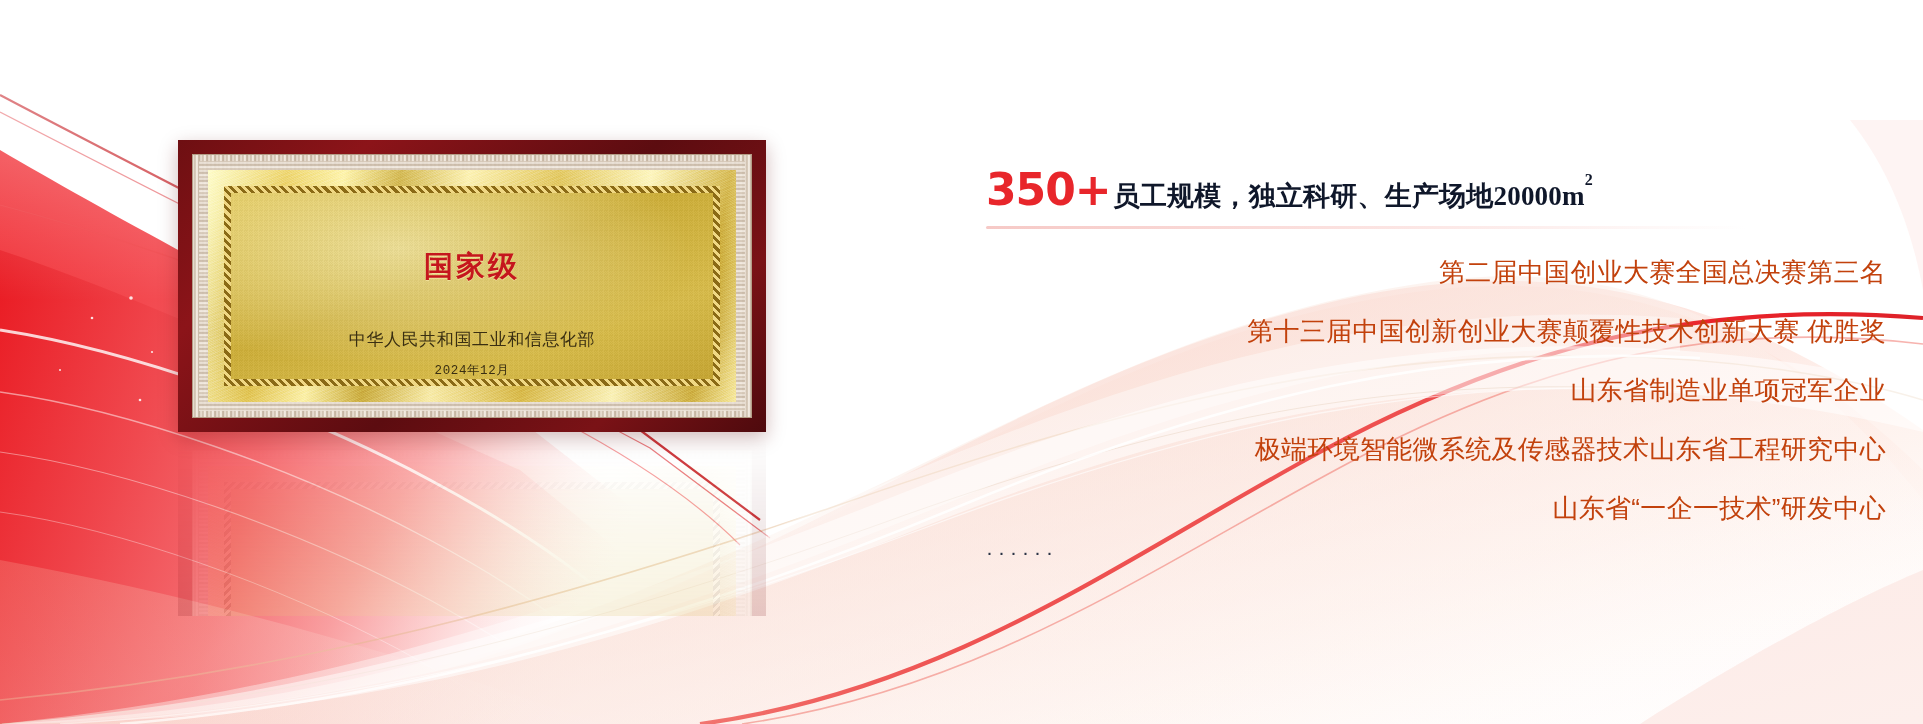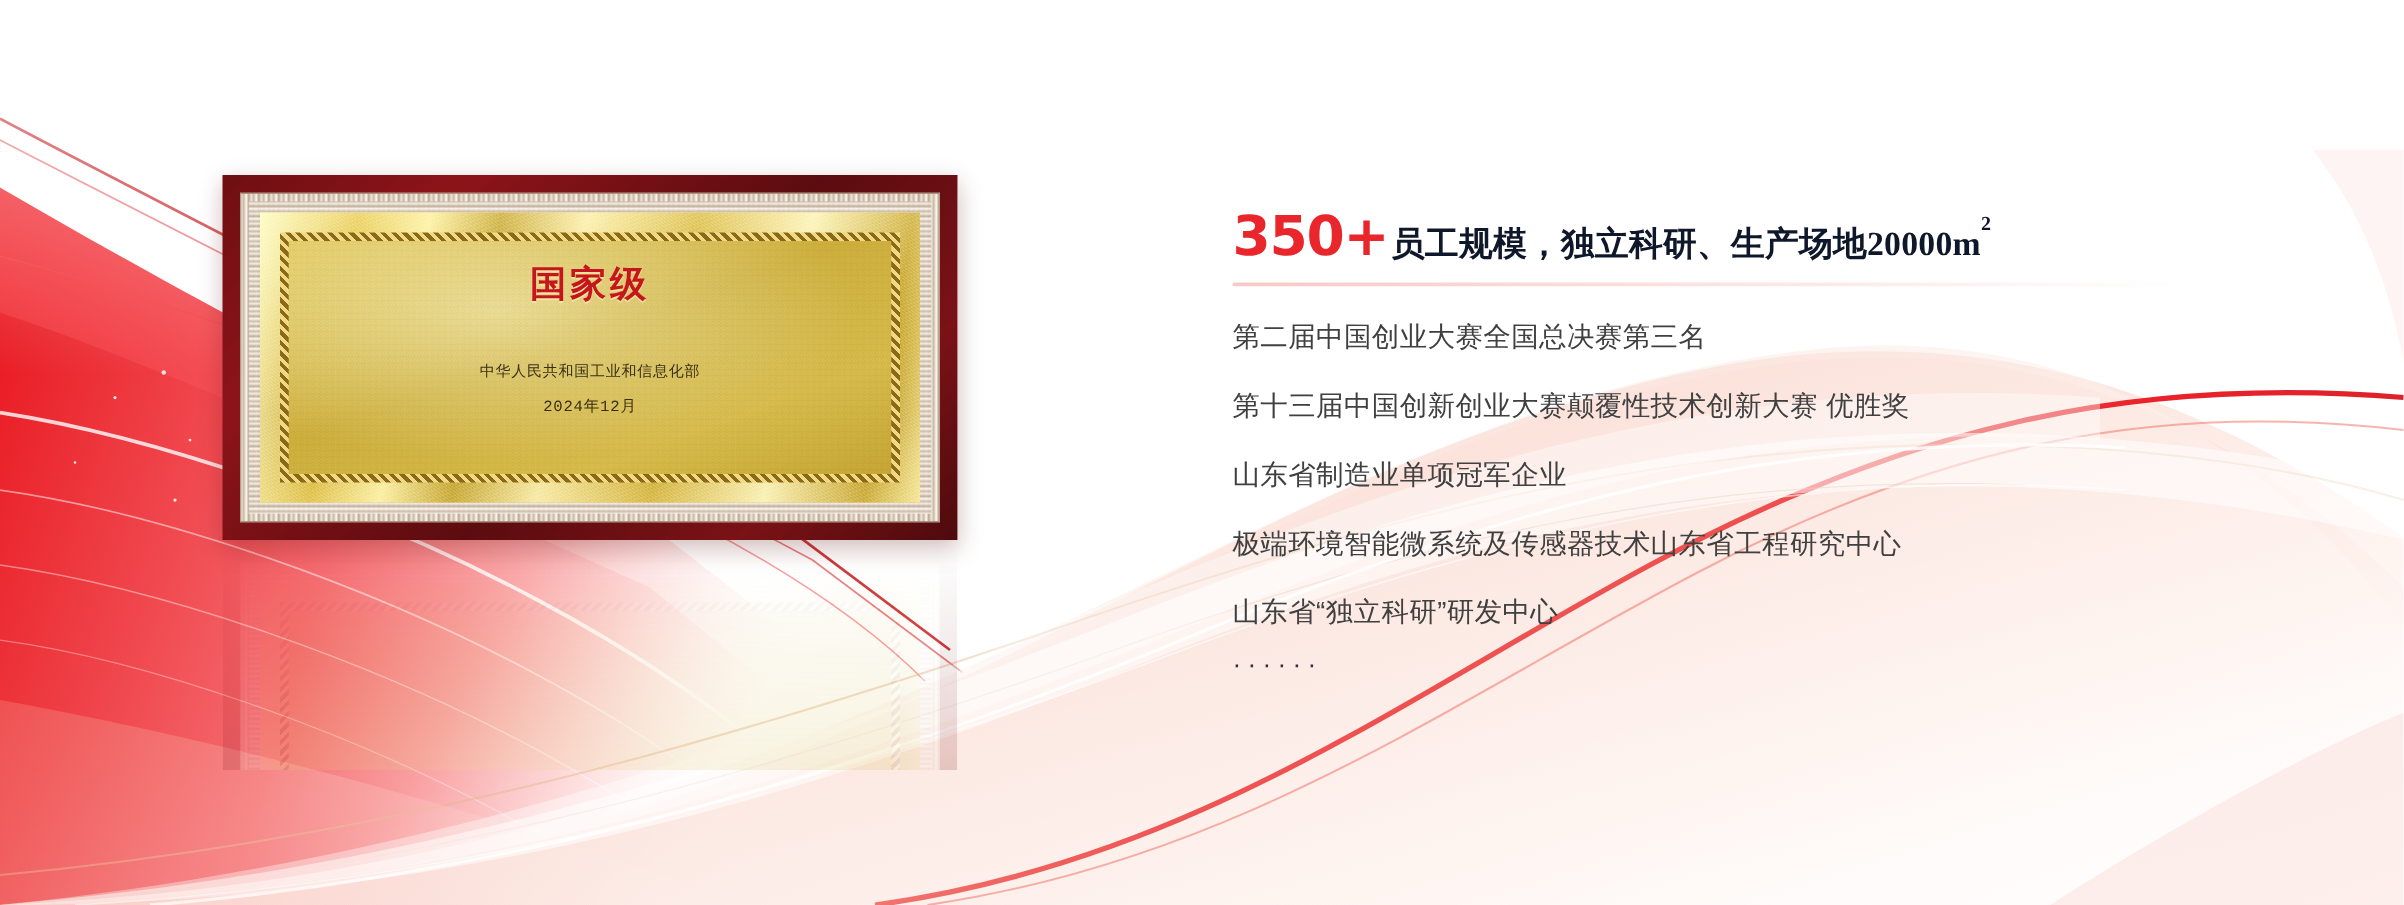--- a/index.html
+++ b/index.html
@@ -89,20 +89,21 @@
       repeating-conic-gradient(from 0deg at 50% 50%,
         rgba(255,255,255,.045) 0deg 2deg, rgba(90,70,10,.05) 2deg 4deg);
     background-size:5px 5px;
     opacity:.85;
   }
   .plaque-text {
     position:absolute; inset:0;
     display:flex; flex-direction:column; align-items:center;
     padding-top:42px;
     text-align:center;
+    margin-top:39px;
   }
   .plaque-line1 {
     font-family:"DejaVu Serif","Liberation Serif",serif;
     font-weight:bold;
     font-size:29px;
     letter-spacing:3px;
     color:#c5161d;
     text-shadow:0 1px 0 rgba(255,240,180,.55);
     line-height:1.1;
   }
@@ -111,21 +112,21 @@
     font-weight:bold;
     font-size:29px;
     letter-spacing:1px;
     color:#c5161d;
     margin-top:18px;
     text-shadow:0 1px 0 rgba(255,240,180,.55);
     line-height:1.1;
   }
   .plaque-issuer {
     font-family:Liberation Mono, monospace;
-    font-size:12px;
+    font-size:17px;
     color:#3a2f12;
     margin-top:45px;
     letter-spacing:.6px;
   }
   .plaque-date {
     font-family:Liberation Mono, monospace;
     font-size:12.5px;
     color:#3a2f12;
     margin-top:11px;
     letter-spacing:.6px;
@@ -181,26 +182,27 @@
   .headline-rule {
     margin-top:14px;
     height:3px;
     width:760px;
     background:linear-gradient(to right,#f6c9c6 0%,#fbe0de 45%,#fdf0ef 75%,rgba(255,255,255,0) 100%);
     border-radius:2px;
   }
   .award-list { margin-top:30px; }
   .award-item {
     font-family:"Liberation Sans","DejaVu Sans",sans-serif;
-    font-size:22px;
-    color:#404040;
+    font-size:26px;
+    color:#c2410c;
     line-height:1;
     margin-bottom:33px;
     letter-spacing:.3px;
     white-space:nowrap;
+    text-align:right;
   }
   .award-dots {
     font-family:"Liberation Sans","DejaVu Sans",sans-serif;
     font-size:21px;
     color:#2b3446;
     letter-spacing:5px;
     margin-top:-14px;
   }
 </style>
 </head>
@@ -362,19 +364,19 @@
       </span>
     </div>
 
     <div class="headline-rule"></div>
 
     <div class="award-list">
       <div class="award-item">第二届中国创业大赛全国总决赛第三名</div>
       <div class="award-item">第十三届中国创新创业大赛颠覆性技术创新大赛 优胜奖</div>
       <div class="award-item">山东省制造业单项冠军企业</div>
       <div class="award-item">极端环境智能微系统及传感器技术山东省工程研究中心</div>
-      <div class="award-item">山东省“独立科研”研发中心</div>
+      <div class="award-item">山东省“一企一技术”研发中心</div>
       <div class="award-dots">······</div>
     </div>
 
   </div>
 
 </div>
 
 </body></html>

